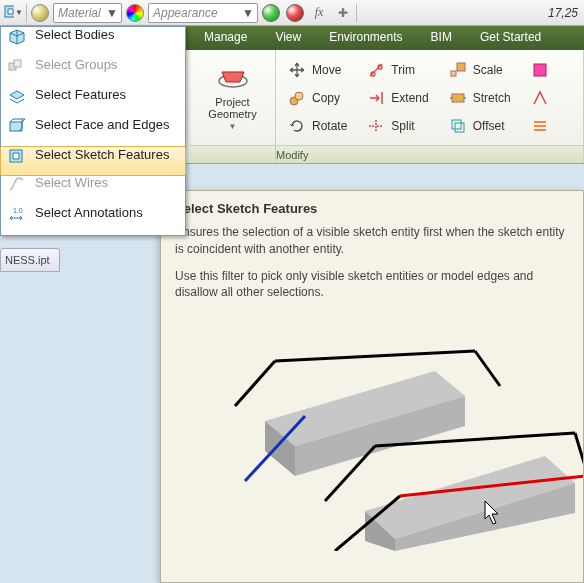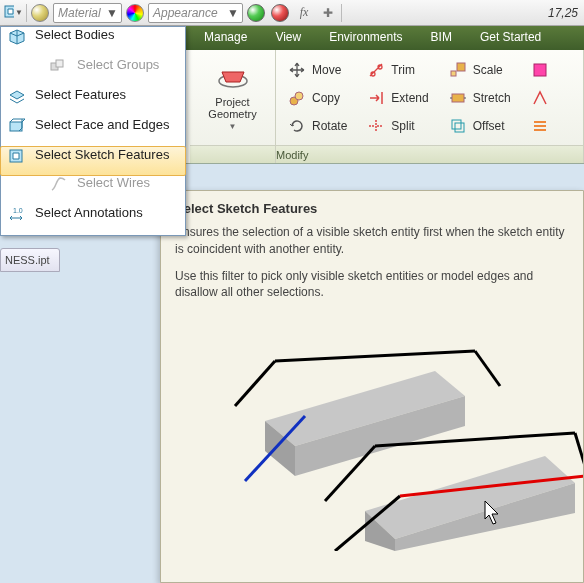--- a/index.html
+++ b/index.html
@@ -25,21 +25,21 @@
   .panel-content { flex: 1; display: flex; align-items: center; padding: 4px 8px; gap: 6px; }
   .panel-label { height: 18px; background: linear-gradient(#e8edd9,#d9e0c4); border-top: 1px solid #cdd0c0; text-align: left; font-size: 11px; color: #4a5a3a; line-height: 18px; }
   .big-btn { display: flex; flex-direction: column; align-items: center; gap: 3px; width: 70px; text-align: center; font-size: 11px; line-height: 1.1; color: #333; }
   .big-btn .caret { font-size: 8px; color: #666; }
   .cmd-col { display: flex; flex-direction: column; gap: 2px; }
   .cmd { display: flex; align-items: center; gap: 6px; height: 26px; padding: 0 4px; font-size: 12px; color: #333; }
   .cmd svg { width: 18px; height: 18px; }
   
   .select-menu { position: absolute; top: 26px; left: 0; width: 186px; background: #fff; border: 1px solid #7a98b7; box-shadow: 2px 2px 4px rgba(0,0,0,.3); z-index: 10; }
   .select-menu .mi { display: flex; align-items: flex-start; gap: 8px; height: 30px; padding: 0 6px; font-size: 13px; color: #222; }
-  .select-menu .mi.disabled { color: #9a9a9a; margin-left: 42px; }
+  .select-menu .mi.disabled { color: #9a9a9a; }
   .select-menu .mi.highlight { background: linear-gradient(#fef4d7,#fde39a); border: 1px solid #e8b24a; border-radius: 2px; margin: -1px; }
   .select-menu .mi svg { width: 20px; height: 20px; flex-shrink: 0; }
   
   .doc-strip { position: absolute; top: 248px; left: 0; height: 24px; width: 60px; background: linear-gradient(#f6f6fe,#e2e2f0); border: 1px solid #aab; border-radius: 3px 3px 0 0; display: flex; align-items: center; padding: 8px 4px; font-size: 11px; color: #444; }
   
   .canvas-bg { position: absolute; top: 164px; left: 0; right: 0; bottom: 0; background: #d6e4f0; }
   
   .tooltip { position: absolute; top: 190px; left: 160px; right: 0; bottom: 0; background: #f5f3e8; border: 1px solid #b5b198; border-top-left-radius: 4px; box-shadow: -2px 2px 6px rgba(0,0,0,.2); padding: 10px 14px; overflow: hidden; }
   .tooltip h4 { font-size: 13px; font-weight: bold; color: #333; margin-bottom: 8px; }
   .tooltip p { font-size: 12px; color: #444; line-height: 1.4; margin-bottom: 10px; }
@@ -60,21 +60,21 @@
   <div class="tb-btn">
       <div class="globe"></div>
     </div>
   <div class="combo" style="width:69px">
     <span>Material</span>
     <span class="dd" style="margin-left:auto">▼</span>
   </div>
   <div class="tb-btn">
       <div class="rainbow"></div>
     </div>
-  <div class="combo" style="width:95px">
+  <div class="combo" style="width:110px">
     <span>Appearance</span>
     <span class="dd" style="margin-left:auto">▼</span>
   </div>
   <div class="tb-btn">
       <div class="ball g"></div>
     </div>
   <div class="tb-btn">
       <div class="ball r"></div>
     </div>
   <div class="tb-btn fx">fx</div>

